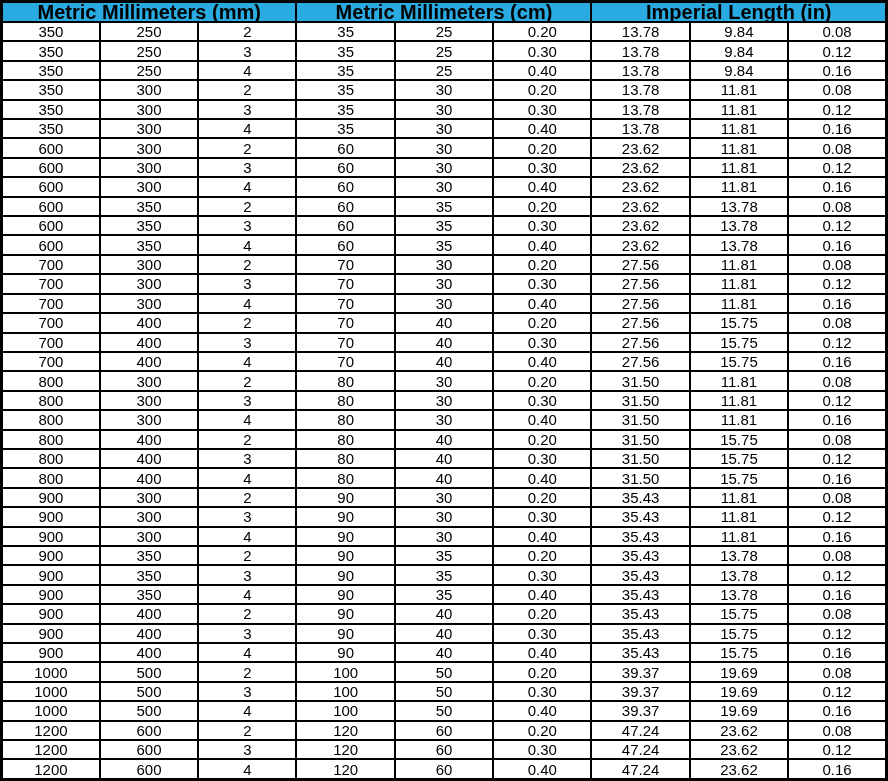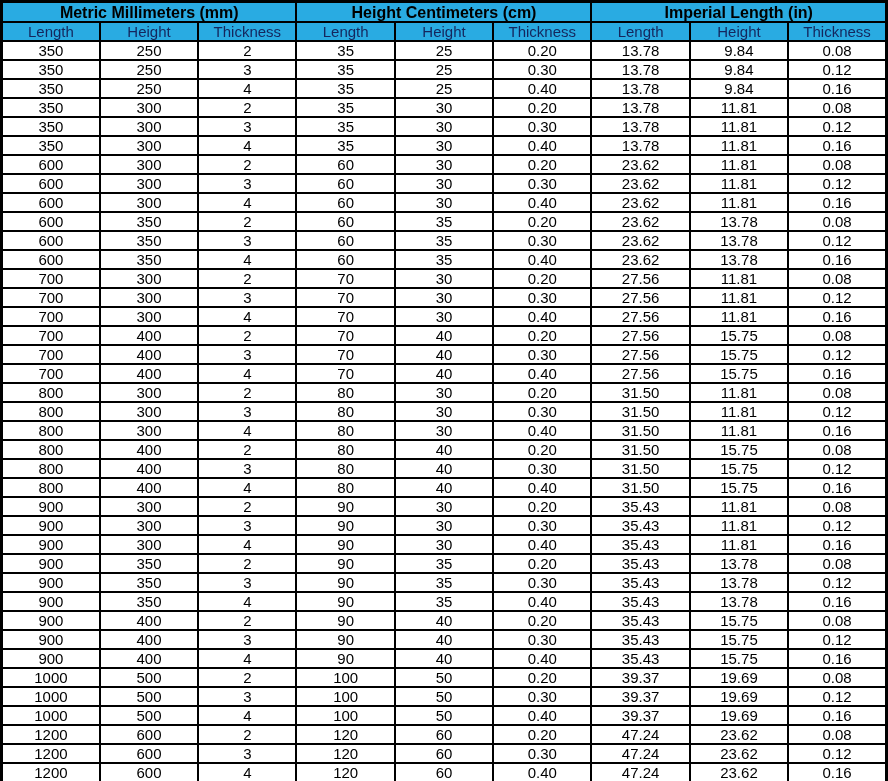--- a/index.html
+++ b/index.html
@@ -27,21 +27,21 @@
     font-size: 15px;
     line-height: 17px;
     height: 17px;
     overflow: hidden;
     white-space: nowrap;
   }
   table.conv tr.group-row th {
     background: var(--header-bg, #29ABE2);
     color: var(--group-text, #000);
     font-weight: bold;
-    font-size: 16px;
+    font-size: 20px;
     height: 18px;
   }
   table.conv tr.colhead-row th {
     background: var(--header-bg, #29ABE2);
     color: var(--colhead-text, #15265D);
     font-weight: normal;
     font-size: 15px;
     height: 16px;
   }
   table.conv td {
@@ -49,33 +49,22 @@
     background: var(--row-bg, #fff);
   }
 </style>
 </head>
 <body>
 
 <table class="conv">
   <thead>
     <tr class="group-row">
         <th colspan="3">Metric Millimeters (mm)</th>
-        <th colspan="3">Height Centimeters (cm)</th>
+        <th colspan="3">Metric Millimeters (cm)</th>
         <th colspan="3">Imperial Length (in)</th>
-      </tr>
-    <tr class="colhead-row">
-        <th>Length</th>
-        <th>Height</th>
-        <th>Thickness</th>
-        <th>Length</th>
-        <th>Height</th>
-        <th>Thickness</th>
-        <th>Length</th>
-        <th>Height</th>
-        <th>Thickness</th>
       </tr>
   </thead>
   <tbody>
       <tr>
         <td>350</td>
         <td>250</td>
         <td>2</td>
         <td>35</td>
         <td>25</td>
         <td>0.20</td>

